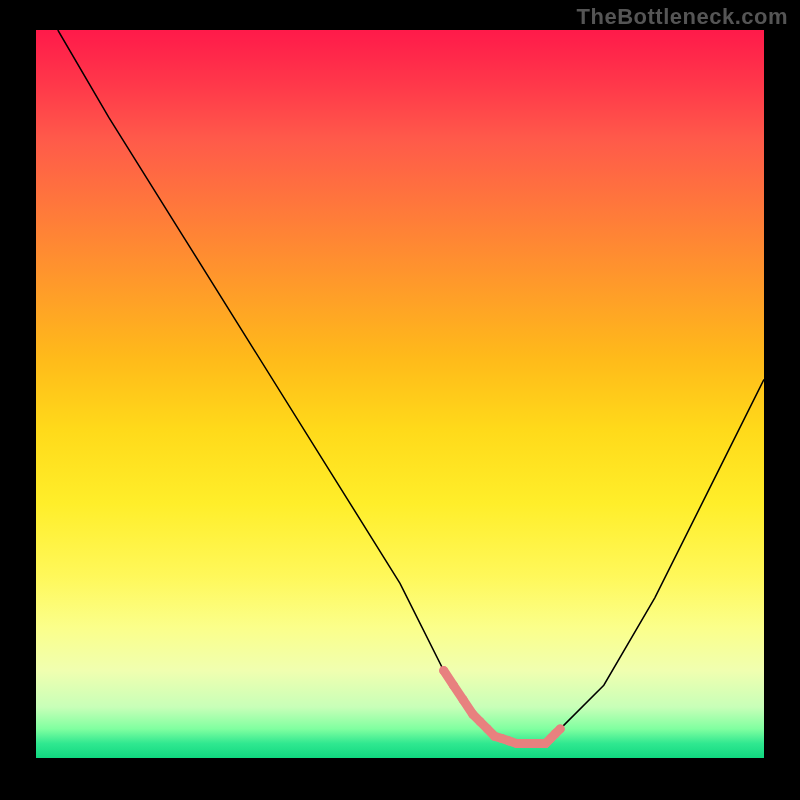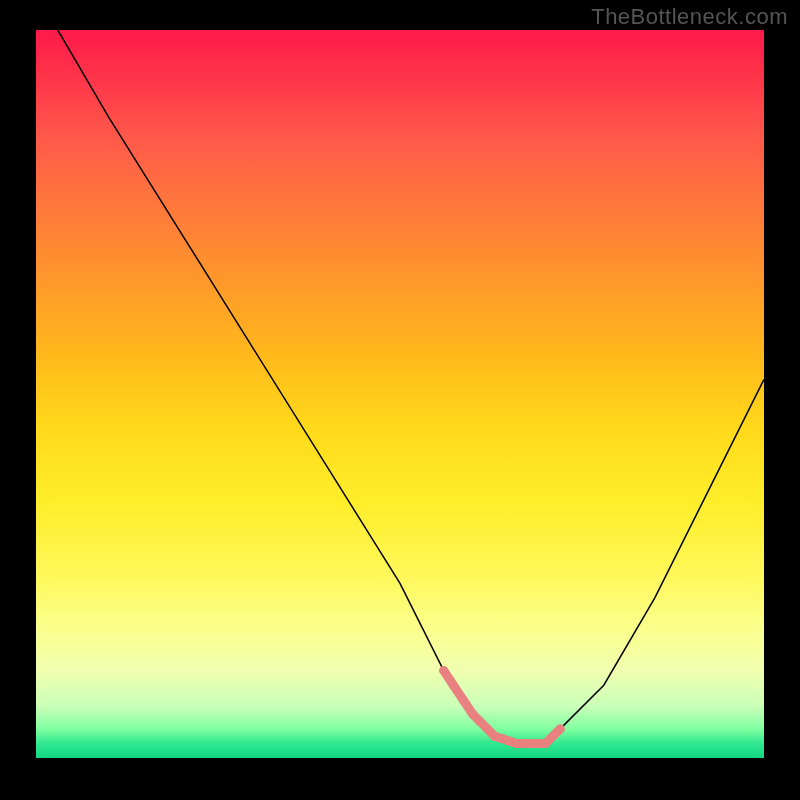--- a/index.html
+++ b/index.html
@@ -9,21 +9,21 @@
     background: #000;
     position: relative;
     font-family: Arial, sans-serif;
   }
   .watermark {
     position: absolute;
     top: 4px;
     right: 12px;
     color: #555;
     font-size: 22px;
-    font-weight: 400;
+    font-weight: 700;
     letter-spacing: 0.5px;
     z-index: 10;
   }
   .plot-area {
     position: absolute;
     left: 36px;
     top: 30px;
     width: 728px;
     height: 728px;
     overflow: hidden;

